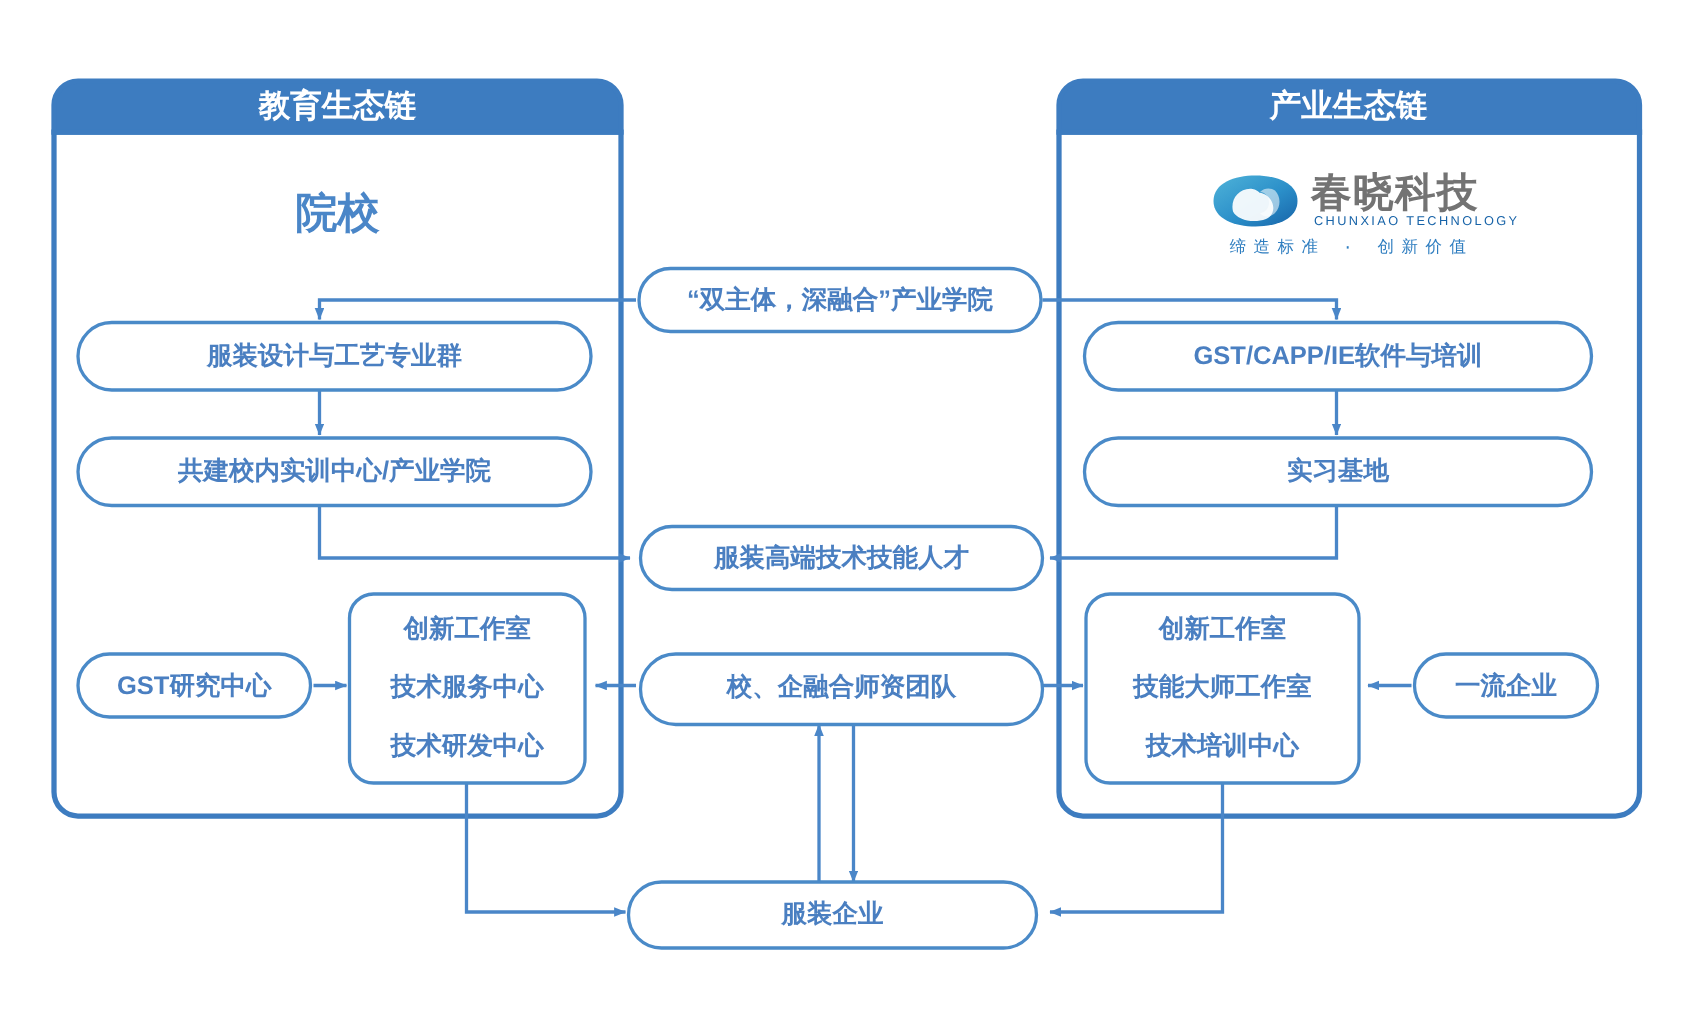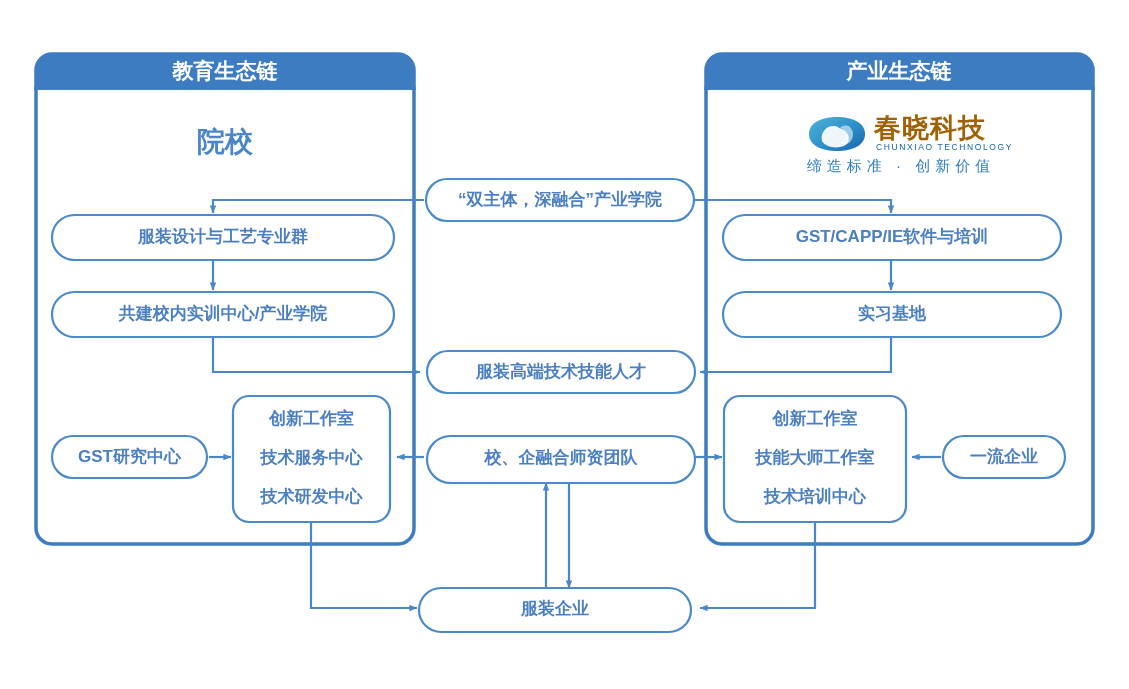--- a/index.html
+++ b/index.html
@@ -34,32 +34,32 @@
   .node-text.multi{font-size:17px;}
 
   
   .conn{stroke:#4a86c8;stroke-width:2.2;fill:none;}
 
   
   .logo-wrap{position:absolute;left:806px;top:112px;width:190px;height:62px;}
   .logo-mark{position:absolute;left:0;top:2px;width:62px;height:40px;}
   .logo-cn{
     position:absolute;left:68px;top:-2px;
-    font-size:27px;font-weight:bold;letter-spacing:1px;color:#a16207;
+    font-size:27px;font-weight:bold;letter-spacing:1px;color:#737373;
     font-family:"Liberation Sans","DejaVu Sans",sans-serif;white-space:nowrap;
   }
   .logo-en{
     position:absolute;left:70px;top:30px;
     font-size:8.5px;font-weight:normal;letter-spacing:1.6px;color:#1763a8;
     font-family:"Liberation Sans","DejaVu Sans",sans-serif;white-space:nowrap;
   }
   .logo-slogan{
     position:absolute;left:0px;top:45px;width:190px;text-align:center;
-    font-size:15px;letter-spacing:5px;color:#2f7ec0;
-    font-family:Liberation Sans, sans-serif;white-space:nowrap;
+    font-size:11px;letter-spacing:5px;color:#2f7ec0;
+    font-family:Liberation Mono, monospace;white-space:nowrap;
   }
 </style>
 </head>
 <body>
 
 <div id="stage">
 
   <svg class="diagram" viewBox="0 0 1129 689" xmlns="http://www.w3.org/2000/svg">
     <defs>
       <marker id="arrow" markerWidth="9" markerHeight="9" refX="7.6" refY="3.2" orient="auto" markerUnits="userSpaceOnUse">

